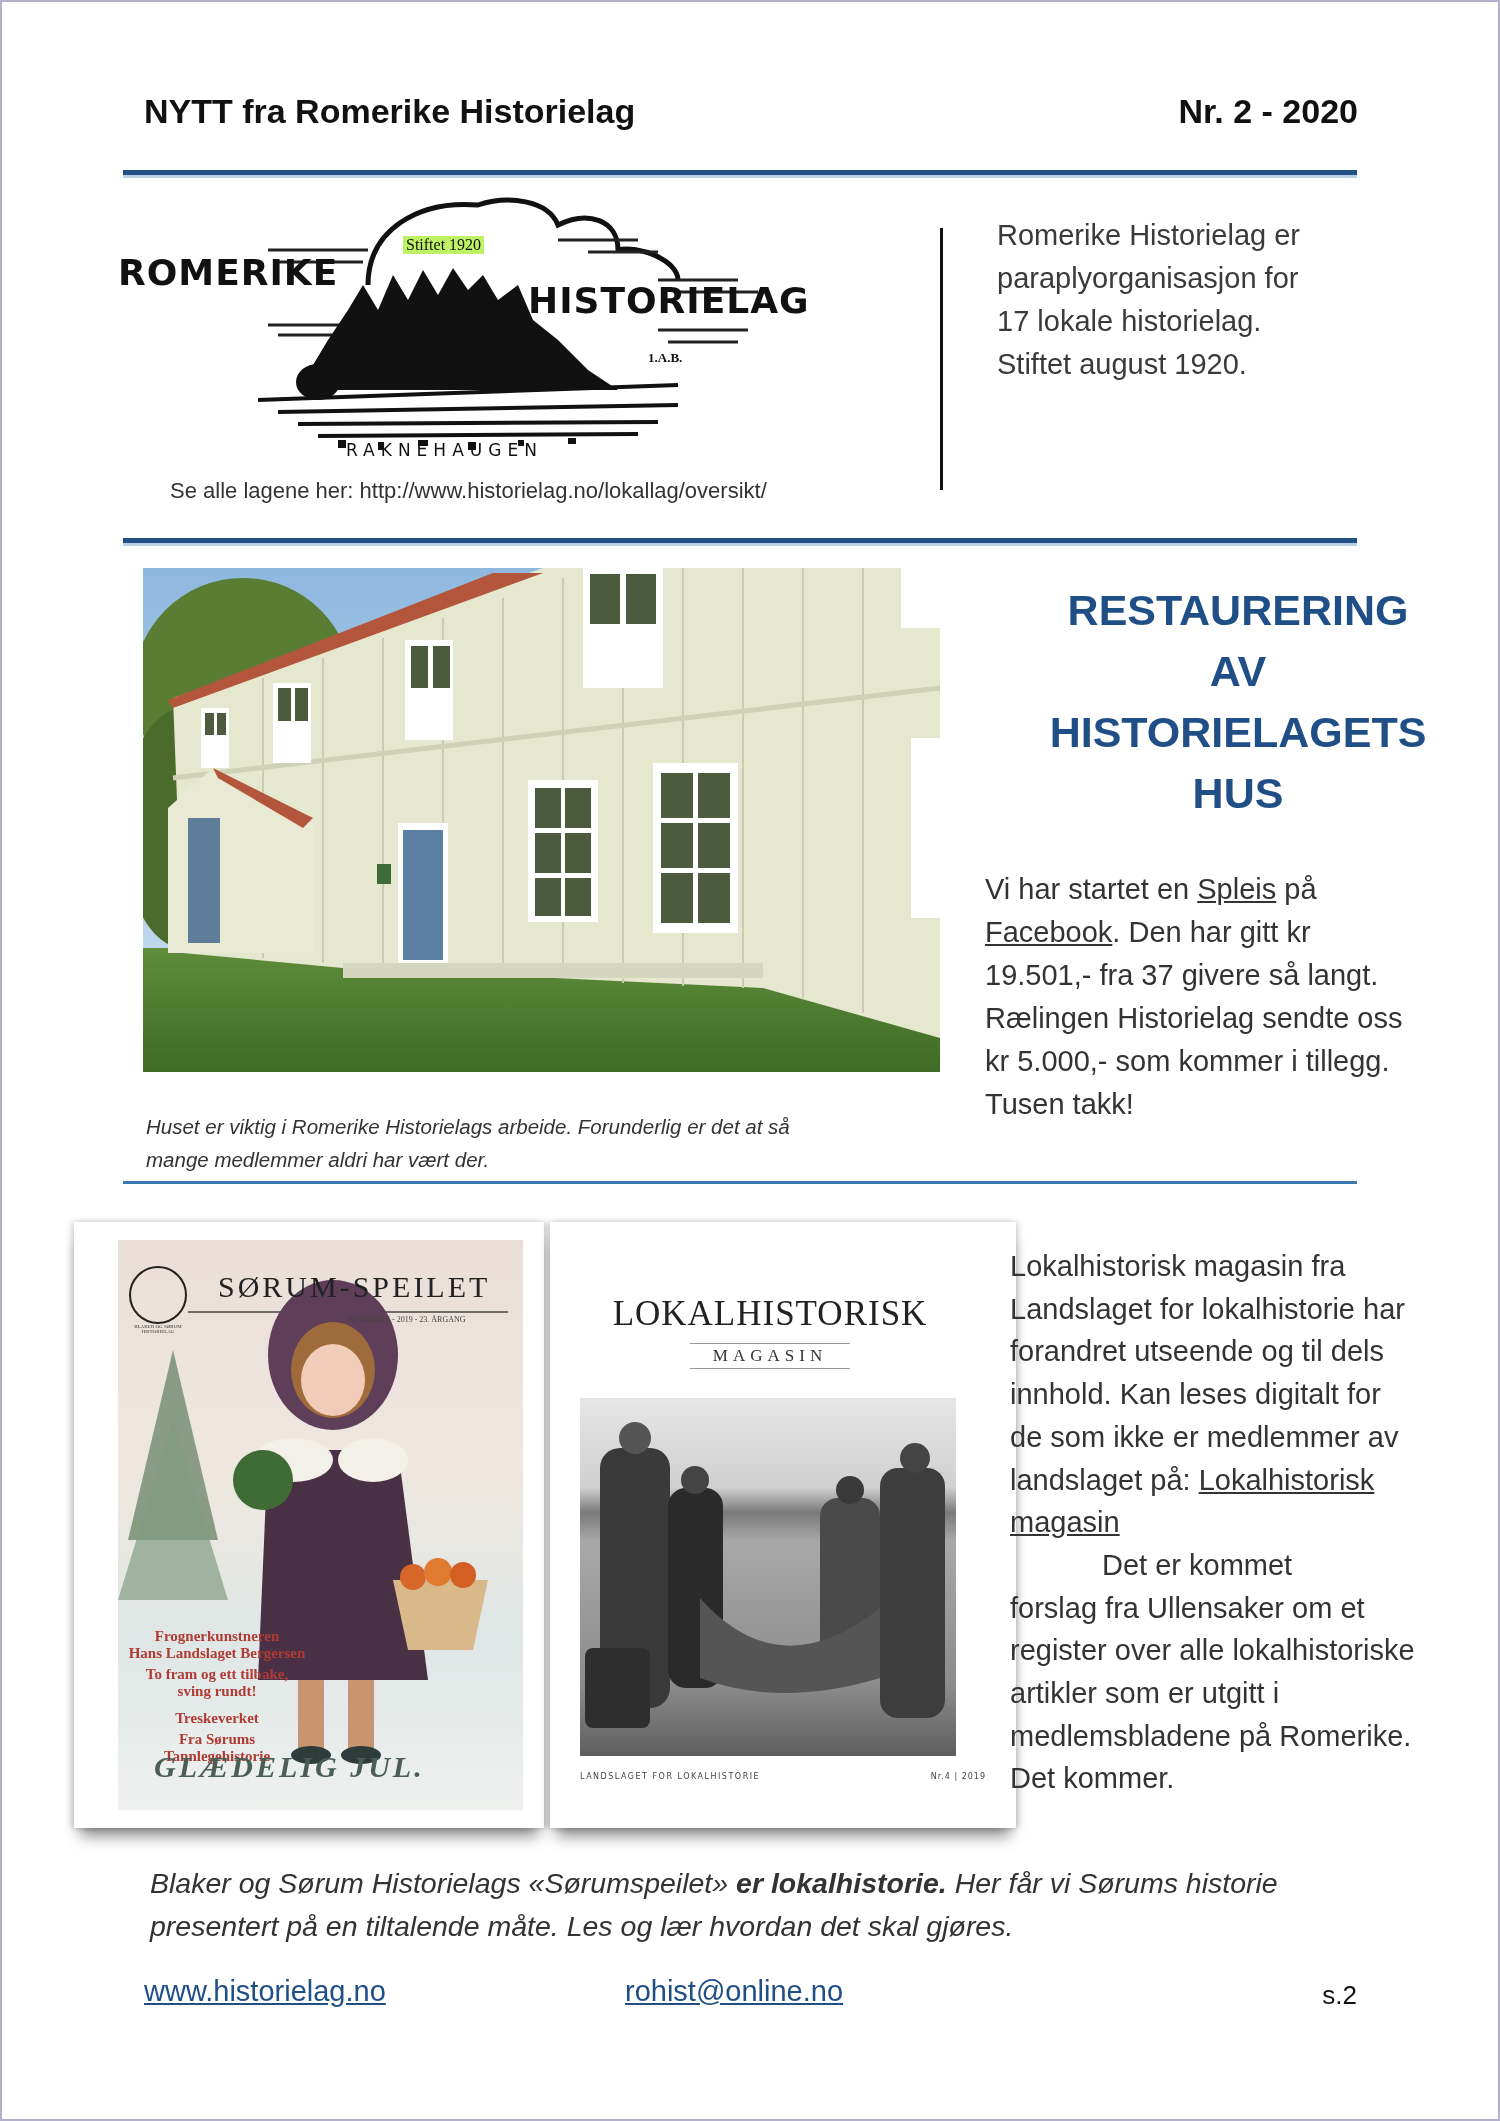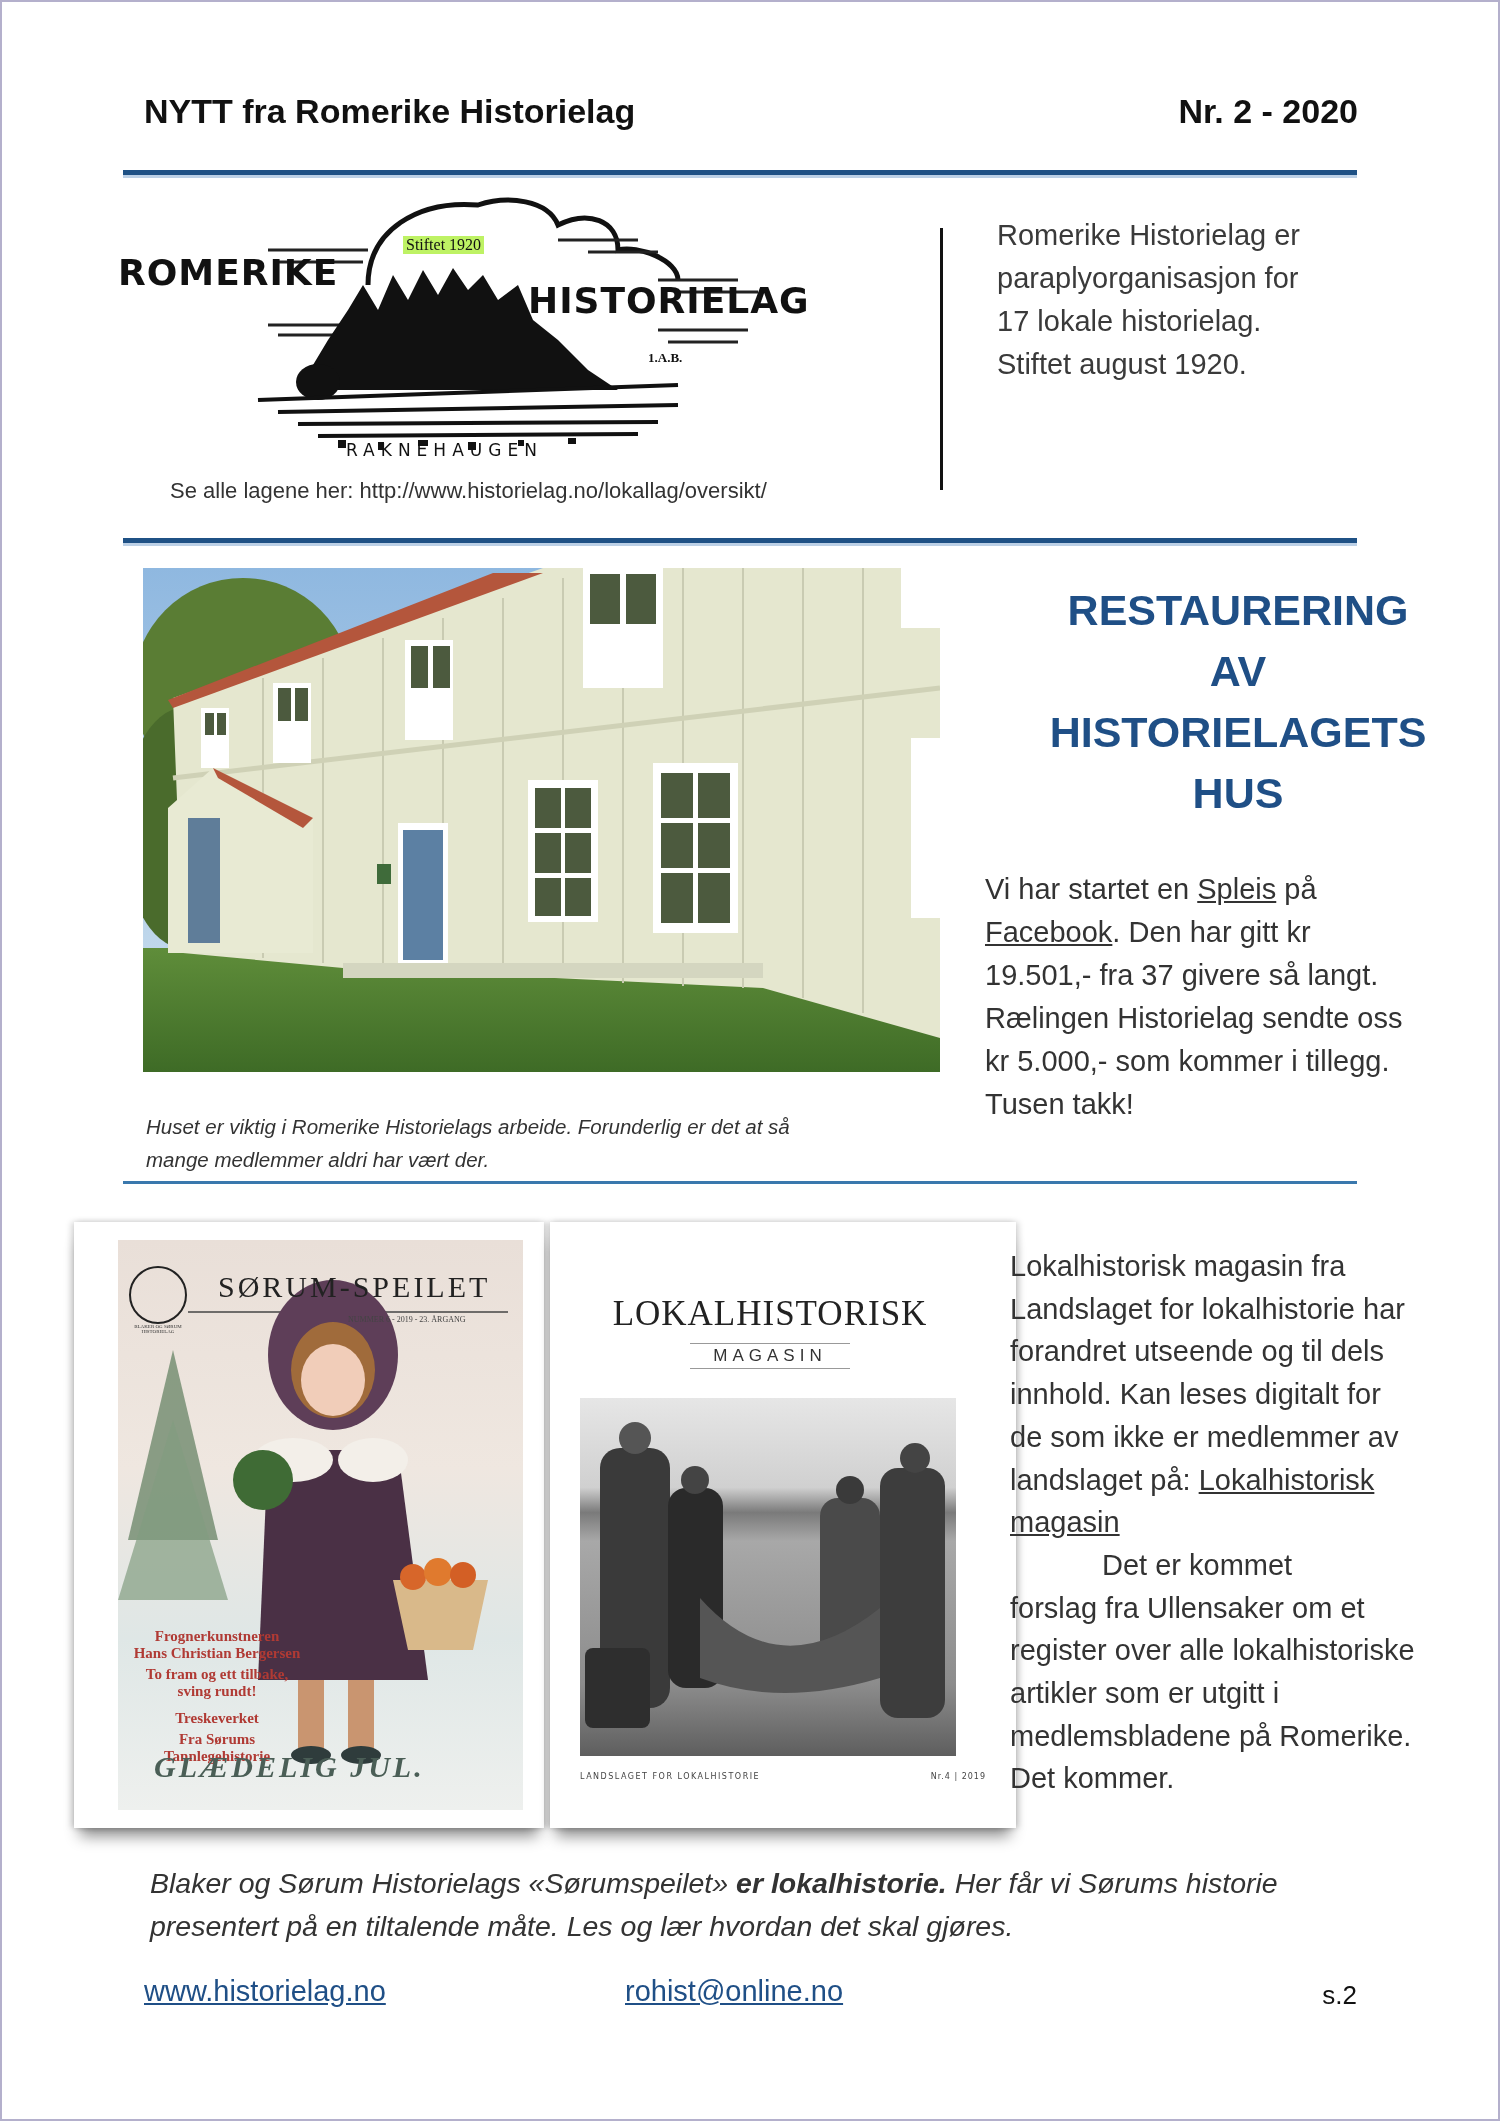--- a/index.html
+++ b/index.html
@@ -224,35 +224,35 @@
       <path d="M275 340 L370 340 L355 410 L290 410 Z" fill="#d9b98a"></path>
       <circle cx="295" cy="337" r="13" fill="#d7662a"></circle>
         <circle cx="320" cy="332" r="14" fill="#e07a2e"></circle>
       <circle cx="345" cy="335" r="13" fill="#d35f25"></circle>
     </svg>
     <div class="abs" style="left:100px;top:30px;font-family:'Liberation Serif',serif;font-size:30px;letter-spacing:3px;color:#222">SØRUM-SPEILET</div>
     <div class="abs" style="left:230px;top:75px;font-family:'Liberation Serif',serif;font-size:8px;color:#444">NUMMER 6 - 2019 - 23. ÅRGANG</div>
     <div class="abs" style="left:4px;top:84px;width:72px;text-align:center;font-family:'Liberation Serif',serif;font-size:5px;color:#333">BLAKER OG SØRUM HISTORIELAG</div>
     <div class="abs" style="left:4px;top:388px;width:190px;text-align:center;font-family:'Liberation Serif',serif;font-weight:bold;font-size:15px;line-height:17px;color:#b03a34">
       <div>Frognerkunstneren</div>
-      <div>Hans Christian Bergersen</div>
+      <div>Hans Landslaget Bergersen</div>
       <div style="margin-top:4px">To fram og ett tilbake,</div>
       <div>sving rundt!</div>
       <div style="margin-top:10px">Treskeverket</div>
       <div style="margin-top:4px">Fra Sørums</div>
       <div>Tannlegehistorie</div>
     </div>
     <div class="abs" style="left:36px;top:510px;font-family:'Liberation Serif',serif;font-style:italic;font-weight:bold;font-size:30px;letter-spacing:3px;color:#4a5e56">GLÆDELIG JUL.</div>
   </div>
 </div>
 
 <div class="abs cover cover2">
   <div class="abs" style="left:20px;top:72px;width:400px;text-align:center;font-family:'Liberation Serif',serif;font-size:35px;letter-spacing:1px;color:#222">LOKALHISTORISK</div>
   <div class="abs" style="left:140px;top:121px;width:160px;height:1px;background:#999"></div>
-  <div class="abs" style="left:140px;top:124px;width:160px;text-align:center;font-family:Liberation Sans, sans-serif;font-size:17px;letter-spacing:5px;color:#333">MAGASIN</div>
+  <div class="abs" style="left:140px;top:124px;width:160px;text-align:center;font-family:Liberation Serif, serif;font-size:17px;letter-spacing:5px;color:#333">MAGASIN</div>
   <div class="abs" style="left:140px;top:146px;width:160px;height:1px;background:#999"></div>
   <div class="abs" style="left:30px;top:176px;width:376px;height:358px;background:linear-gradient(180deg,#e6e6e6 0%,#d0d0d0 25%,#7a7a7a 32%,#a8a8a8 40%,#8c8c8c 80%,#5e5e5e 100%);overflow:hidden">
     <svg width="376" height="358" viewBox="0 0 376 358">
       <rect x="20" y="50" width="70" height="260" fill="#3a3a3a" rx="20"></rect>
       <circle cx="55" cy="40" r="16" fill="#555"></circle>
       <rect x="88" y="90" width="55" height="200" fill="#2a2a2a" rx="18"></rect>
       <circle cx="115" cy="82" r="14" fill="#444"></circle>
       <rect x="240" y="100" width="60" height="180" fill="#4a4a4a" rx="18"></rect>
       <circle cx="270" cy="92" r="14" fill="#3a3a3a"></circle>
       <rect x="300" y="70" width="65" height="250" fill="#3d3d3d" rx="18"></rect>

